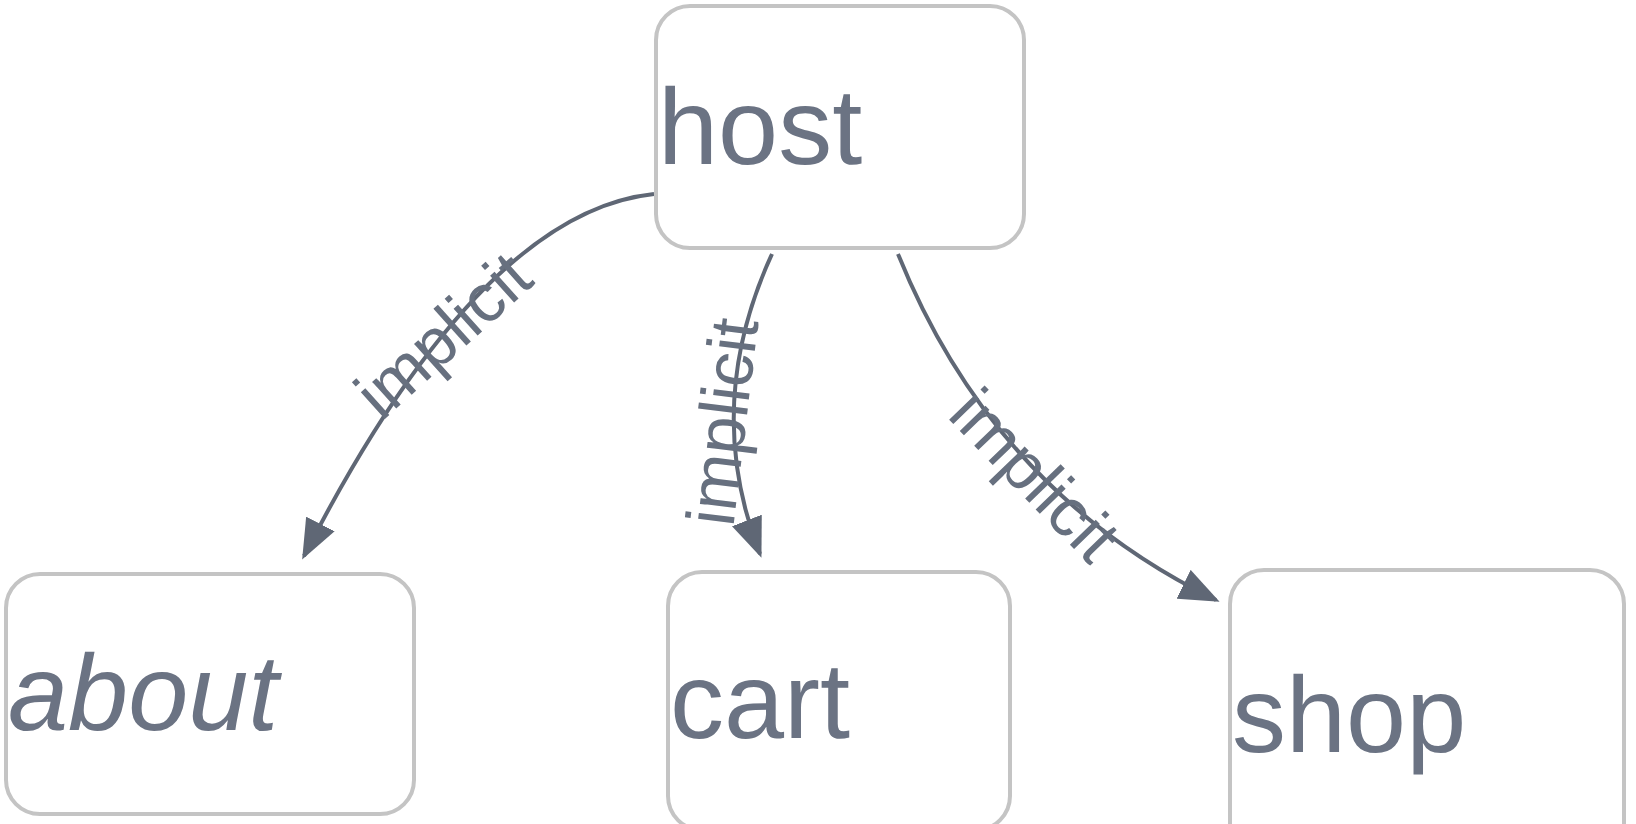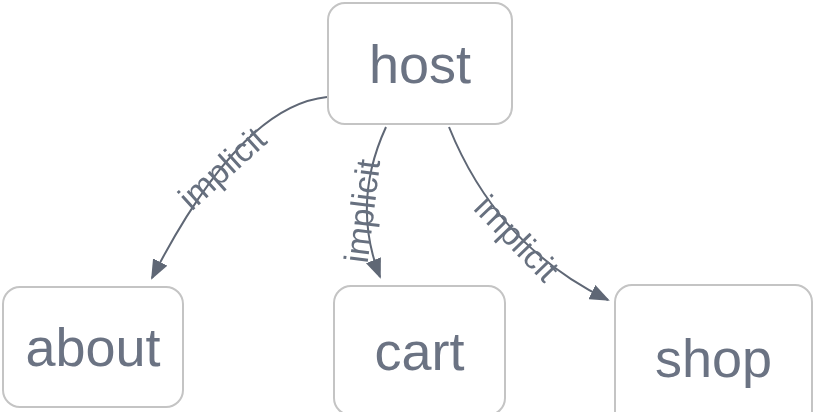--- a/index.html
+++ b/index.html
@@ -32,28 +32,28 @@
     stroke: var(--edge);
     stroke-width: 2px;
   }
   .node {
     position: absolute;
     background: var(--node-fill);
     border: 2px solid var(--node-border);
     border-radius: 18px;
     display: flex;
     align-items: center;
-    justify-content: center;
+    justify-content: flex-start;
     color: var(--node-text);
     font-size: 54px;
     line-height: 1;
     cursor: pointer;
   }
   .node-host  { left: 327px; top: 2px;   width: 186px; height: 123px; }
-  .node-about { left: 2px;   top: 286px; width: 182px; height: 122px; }
+  .node-about { left: 2px;   top: 286px; width: 206px; height: 122px; font-style: italic; }
   .node-cart  { left: 333px; top: 285px; width: 173px; height: 131px; }
   .node-shop  { left: 614px; top: 284px; width: 199px; height: 147px; }
   .edge-label {
     position: absolute;
     color: var(--edge-label-text);
     font-size: 34px;
     line-height: 1;
     white-space: nowrap;
     pointer-events: none;
   }

